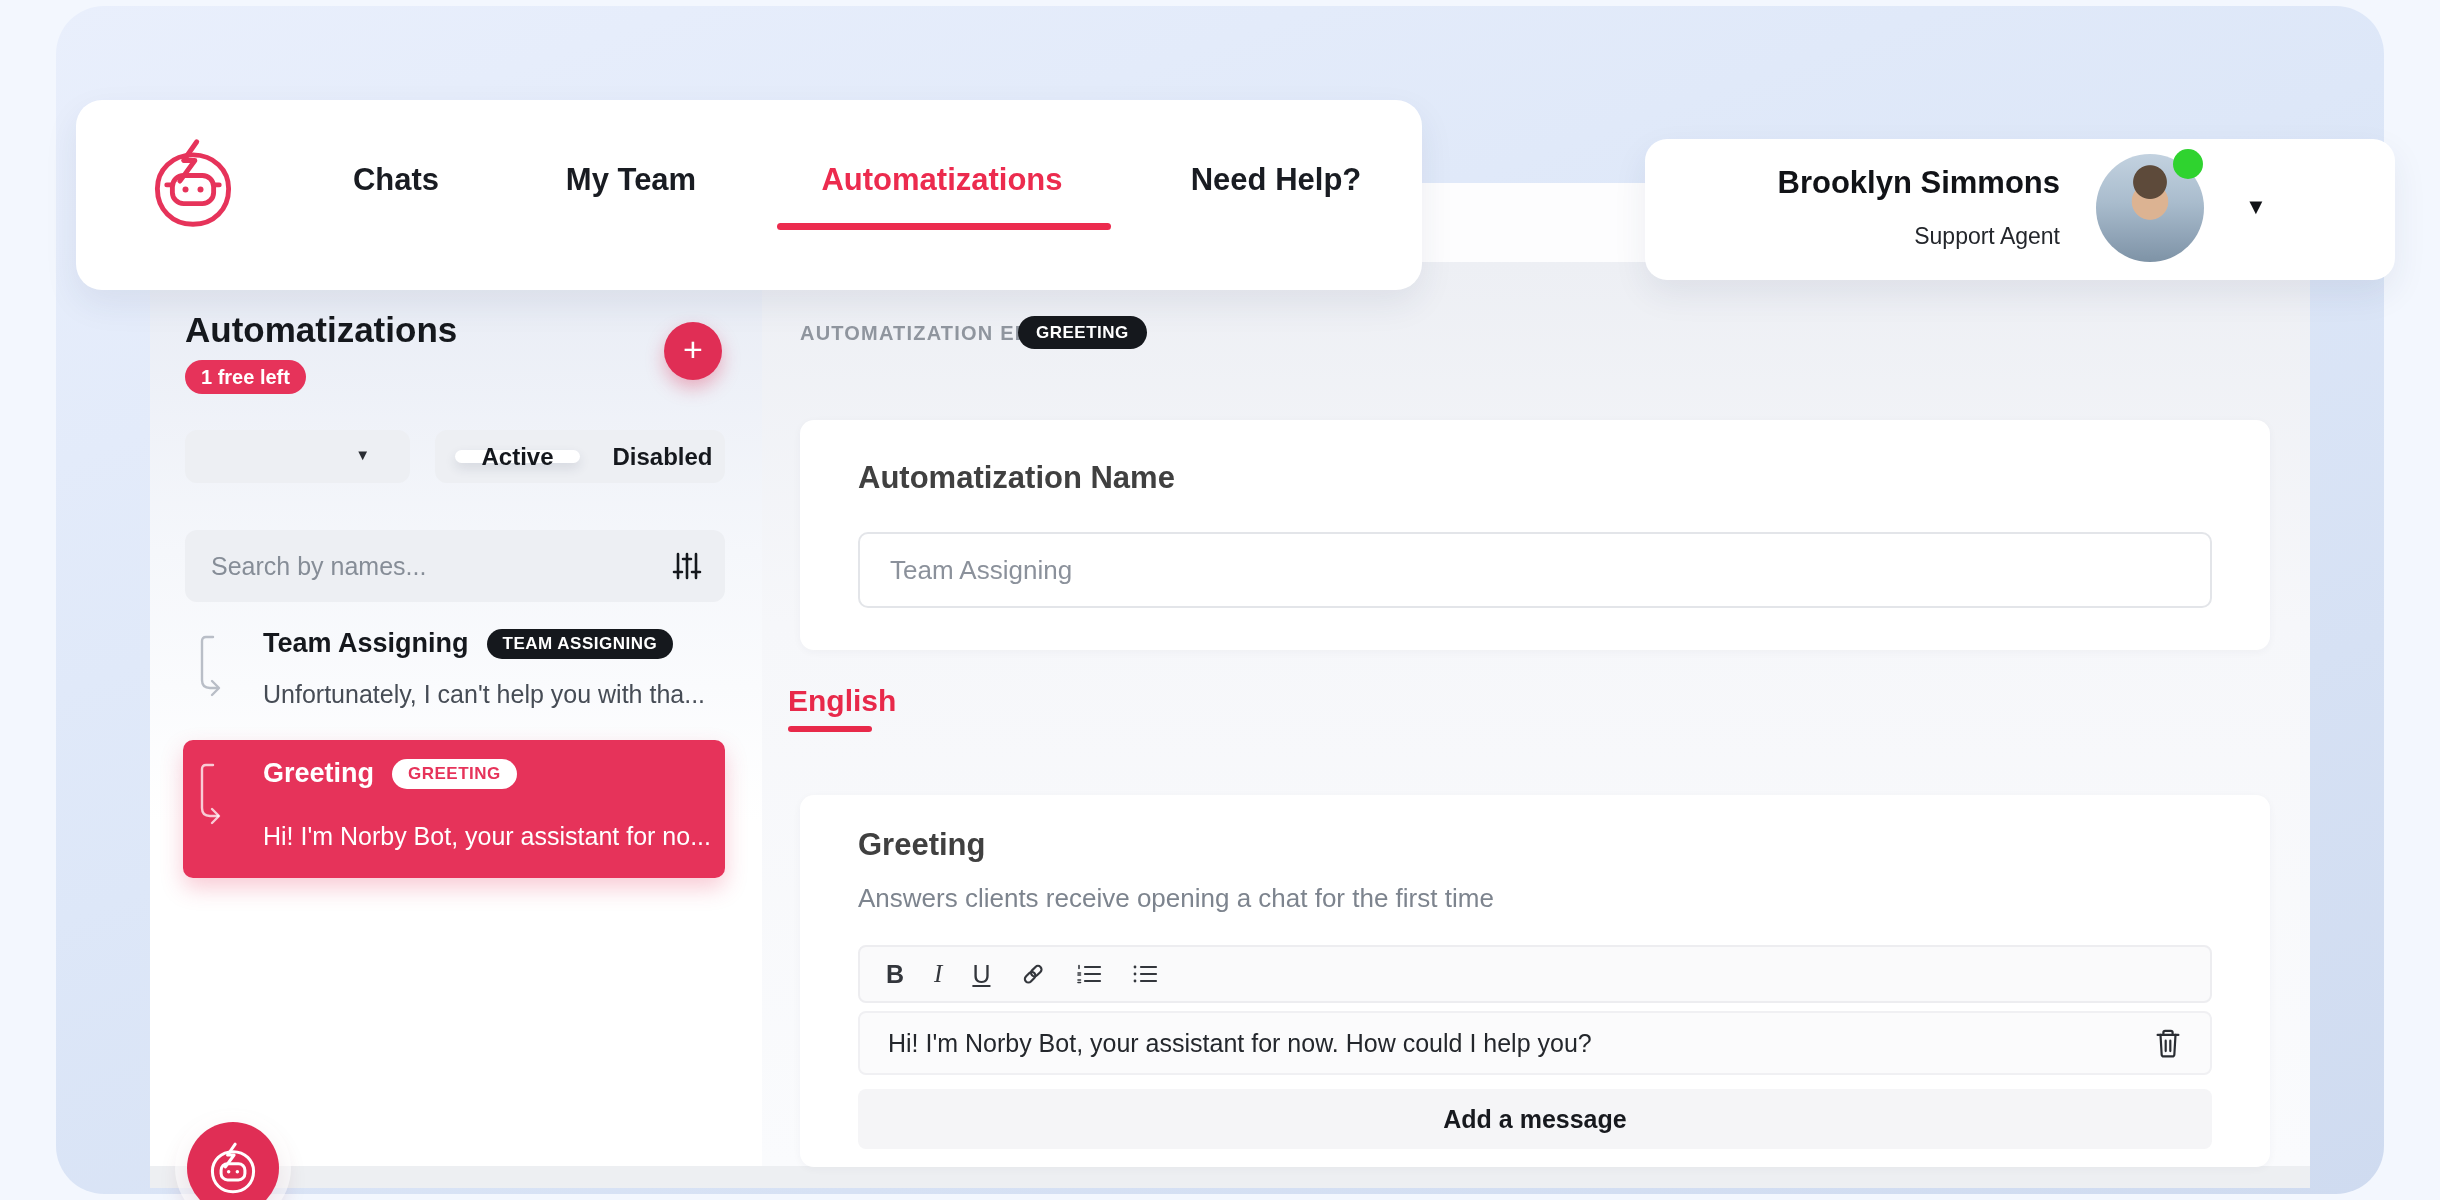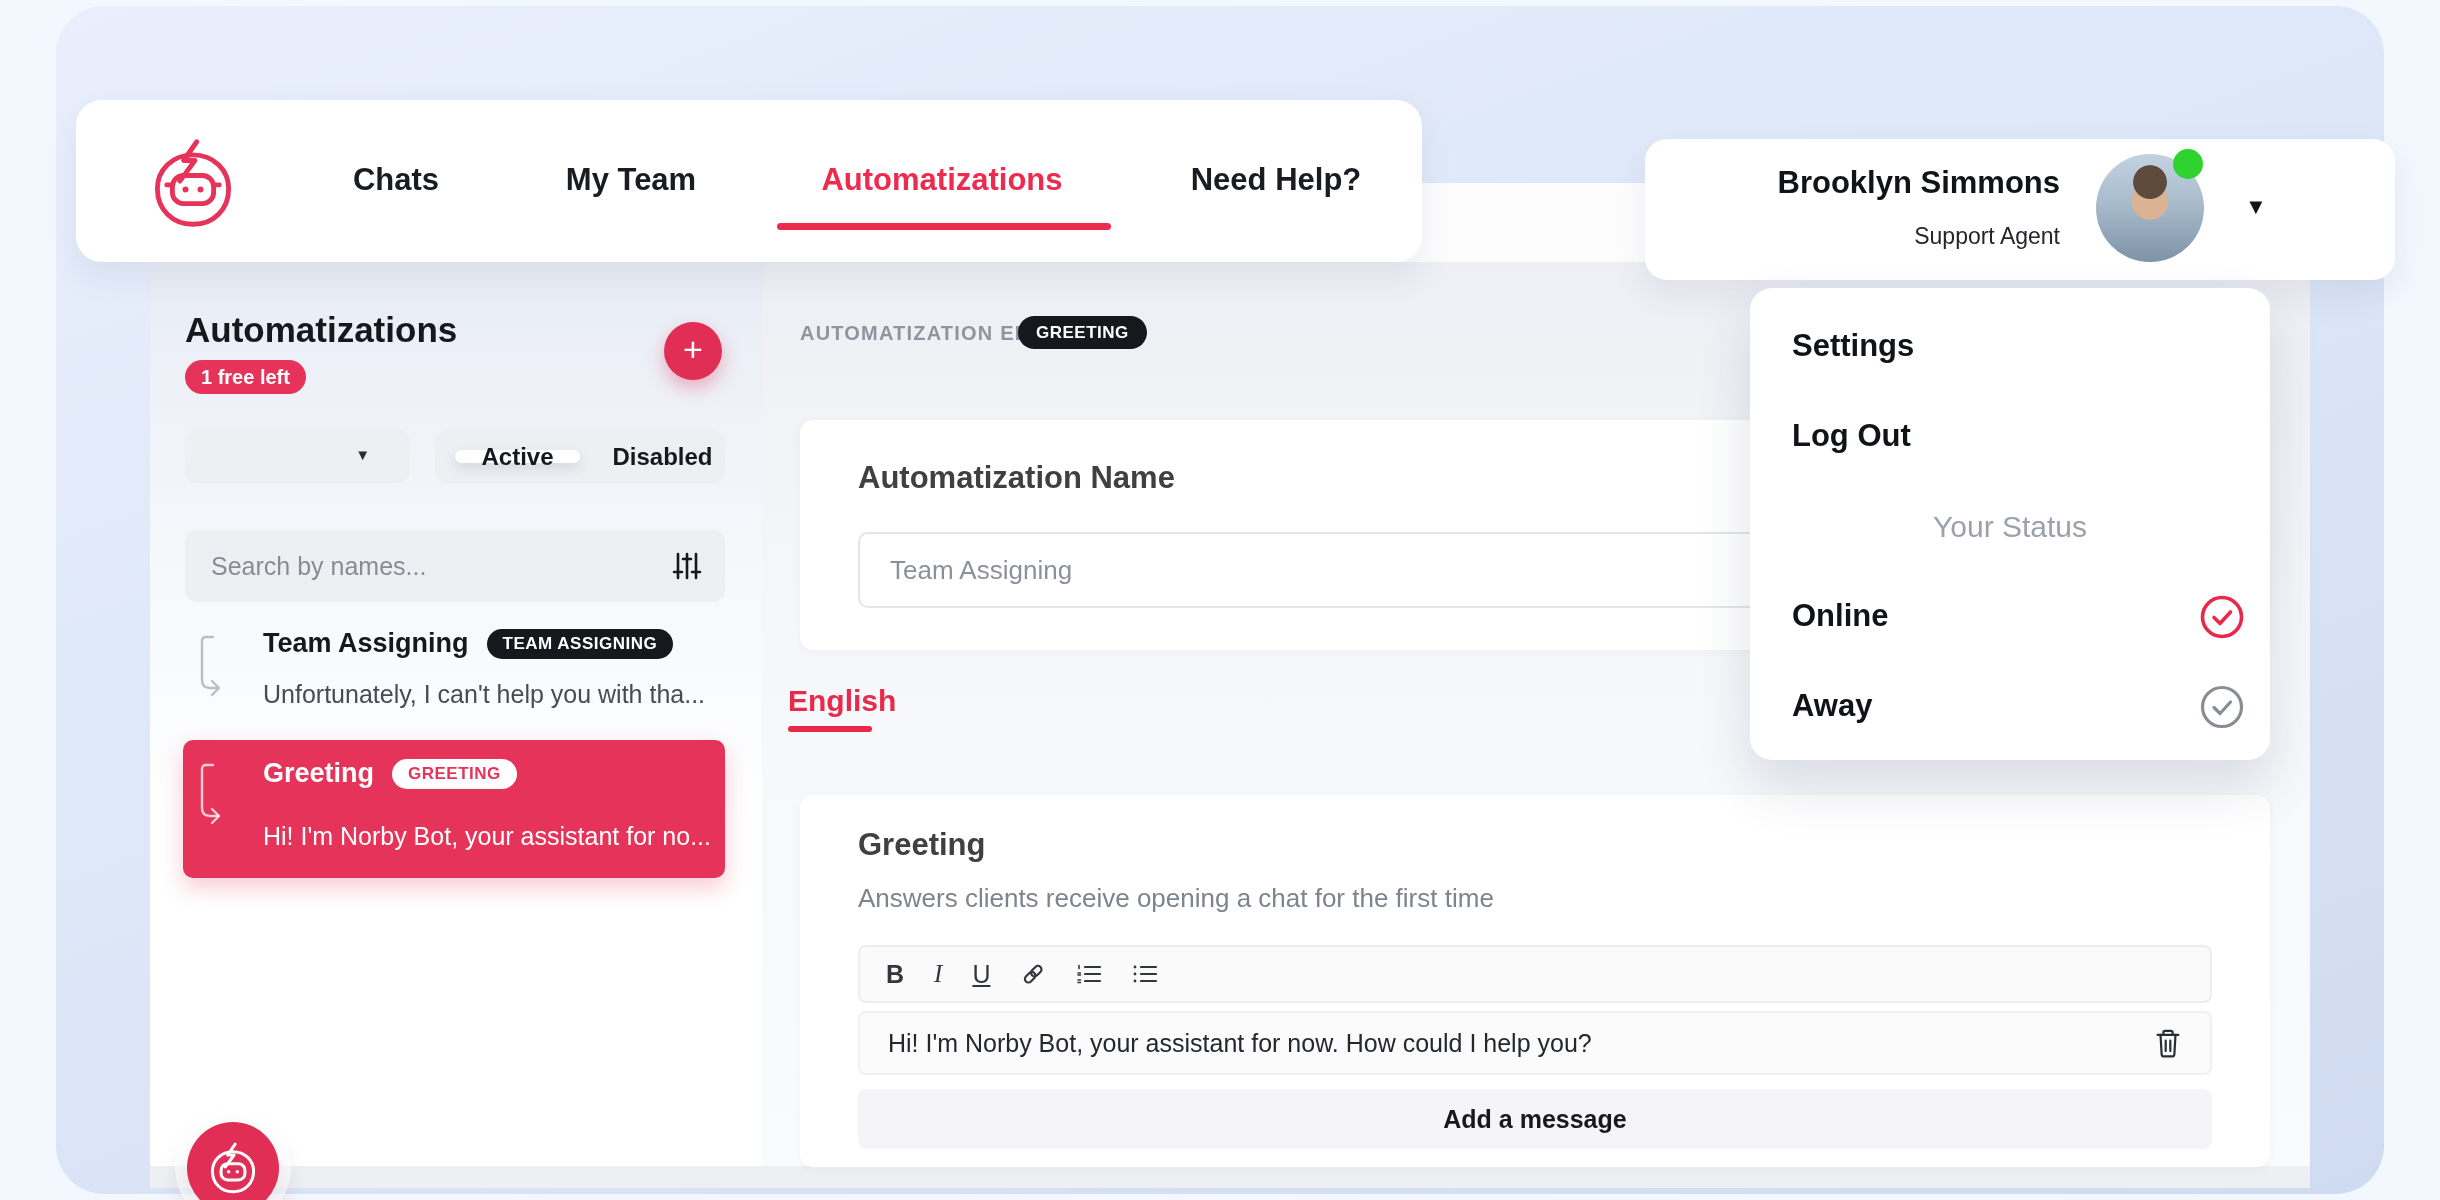--- a/index.html
+++ b/index.html
@@ -13,21 +13,21 @@
 
   
   .screen { position:absolute; left:150px; top:183px; width:2160px; height:983px; background:#fdfdfe; border-radius:10px; }
   .sidebar-col { position:absolute; left:150px; top:262px; width:612px; height:904px;
     background:linear-gradient(180deg,#e8ecf5 0%,#f5f7fb 32%,#ffffff 62%); }
   .editor-col { position:absolute; left:762px; top:262px; width:1548px; height:904px;
     background:linear-gradient(180deg,#edeff4 0%,#f6f7fa 40%,#fafbfd 100%); }
   .bottom-strip { position:absolute; left:150px; top:1166px; width:2160px; height:22px; background:#edeff2; }
 
   
-  .nav-card { position:absolute; left:76px; top:100px; width:1346px; height:162px; background:#fff; border-radius:26px;
+  .nav-card { position:absolute; left:76px; top:100px; width:1346px; height:190px; background:#fff; border-radius:26px;
     box-shadow:0 14px 34px rgba(36,52,92,.08); }
   .nav-logo { position:absolute; left:72px; top:36px; width:90px; height:94px; color:#e6335a; }
   .nav-link { position:absolute; top:62px; transform:translateX(-50%); font-size:31px; font-weight:bold; color:#191c22; white-space:nowrap; cursor:pointer; }
   .nav-link.active { color:#ec2b4e; }
   .nav-underline { position:absolute; left:701px; top:123px; width:334px; height:7px; border-radius:4px; background:#ec2b4e; }
 
   
   .user-card { position:absolute; left:1645px; top:139px; width:750px; height:141px; background:#fff; border-radius:22px;
     box-shadow:0 14px 34px rgba(36,52,92,.08); cursor:pointer; }
   .user-name { position:absolute; right:335px; top:26px; font-size:31px; font-weight:bold; color:#111317; white-space:nowrap; }
@@ -141,39 +141,20 @@
   </div>
 
   <div class="user-card">
     <div class="user-name">Brooklyn Simmons</div>
     <div class="user-role">Support Agent</div>
     <div class="avatar"></div>
     <div class="status-dot"></div>
     <div class="user-caret">▼</div>
   </div>
 
-  <div class="menu">
-    <div class="menu-item" style="top:40px">Settings</div>
-    <div class="menu-item" style="top:130px">Log Out</div>
-    <div class="menu-status-label" style="top:222px">Your Status</div>
-    <div class="menu-item" style="top:310px">Online</div>
-    <div class="status-check" style="top:306px">
-      <svg viewBox="0 0 46 46" width="46" height="46" fill="none" stroke="#e8294a" stroke-width="3.6" stroke-linecap="round" stroke-linejoin="round">
-        <circle cx="23" cy="23" r="19.5"></circle>
-          <path d="M15 23.5 l6 6 L31.5 18"></path>
-      </svg>
-    </div>
-    <div class="menu-item" style="top:400px">Away</div>
-    <div class="status-check" style="top:396px">
-      <svg viewBox="0 0 46 46" width="46" height="46" fill="none" stroke="#878d95" stroke-width="3.2" stroke-linecap="round" stroke-linejoin="round">
-        <circle cx="23" cy="23" r="19.5"></circle>
-          <path d="M15 23.5 l6 6 L31.5 18"></path>
-      </svg>
-    </div>
-  </div>
 
   <div class="sb-title">Automatizations</div>
   <div class="sb-badge">1 free left</div>
   <div class="add-btn">+</div>
 
   <div class="sb-select">
     <span class="caret">▼</span>
   </div>
   <div class="sb-toggle">
     <div class="seg on">Active</div>

